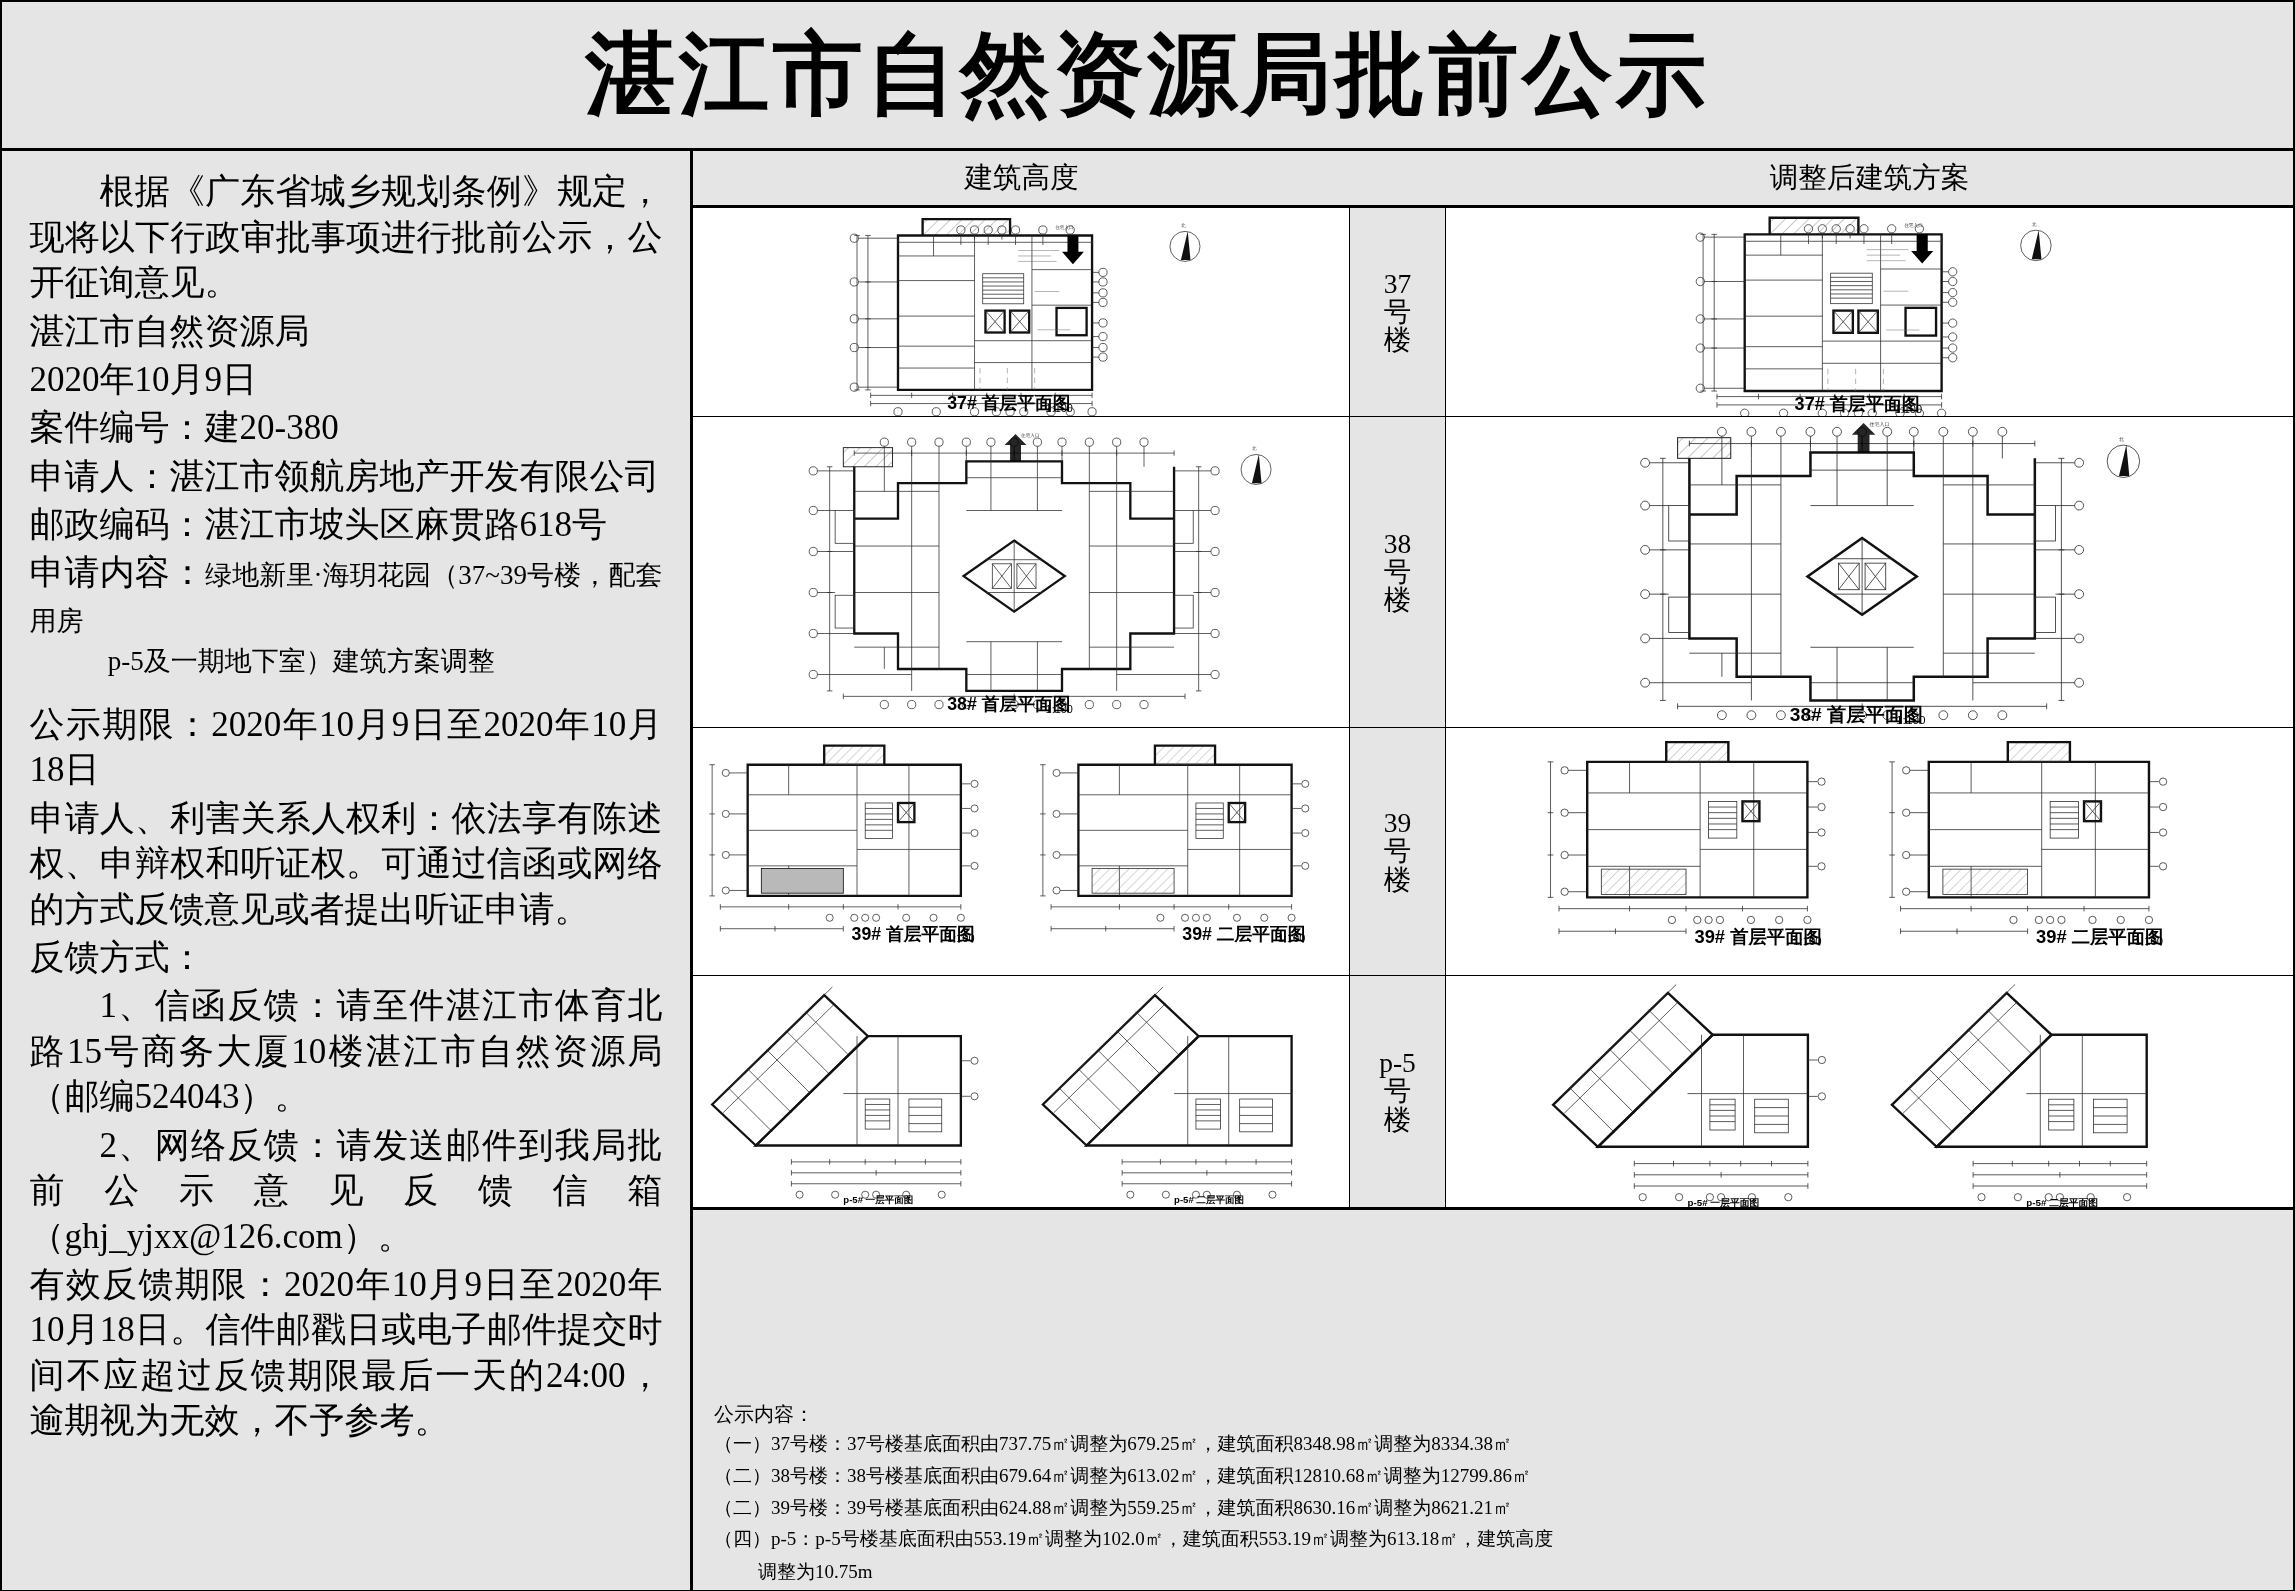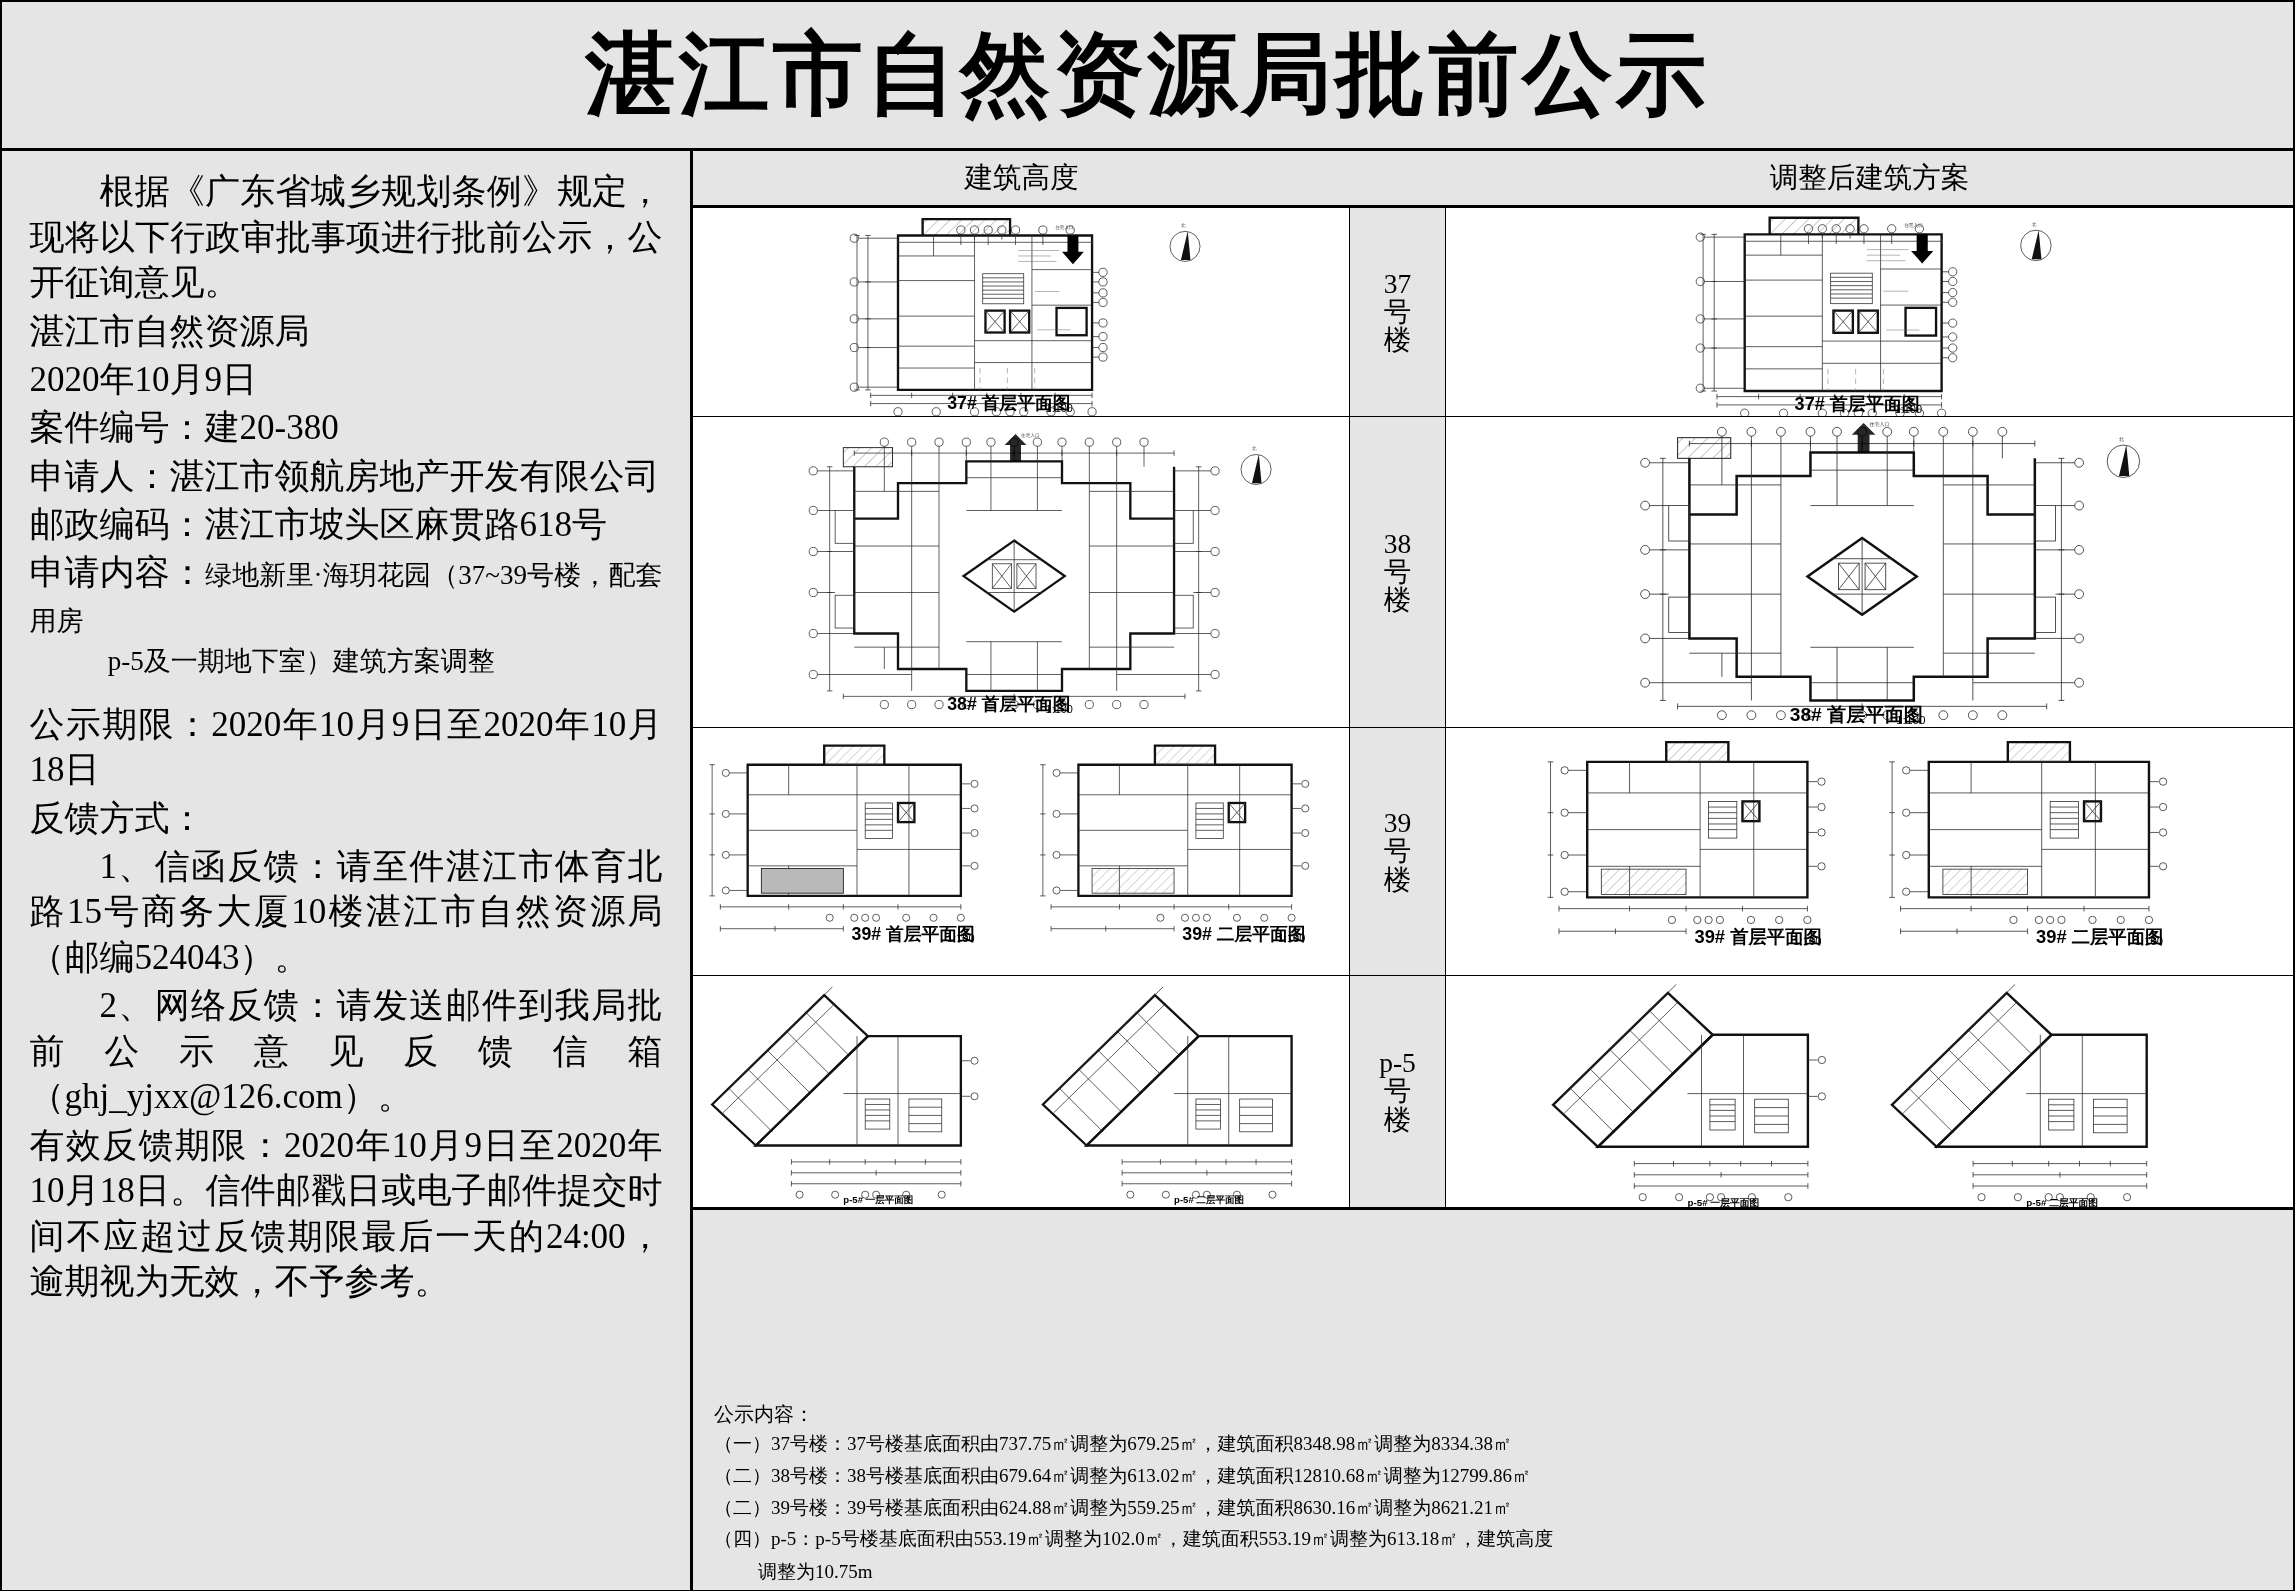--- a/index.html
+++ b/index.html
@@ -86,20 +86,21 @@
         <span>邮政编码：</span><span>湛江市坡头区麻贯路618号</span>
       </p>
       <p class="notice-p">
         <span>申请内容：</span><span style="font-size:27px">绿地新里·海玥花园（37~39号楼，配套用房</span>
       </p>
       <p class="notice-p sub-indent" style="font-size:27px">p-5及一期地下室）建筑方案调整</p>
 
       <div class="gap"></div>
 
       <p class="notice-p">公示期限：2020年10月9日至2020年10月18日</p>
+      <p class="notice-p">申请人、利害关系人权利：依法享有陈述权、申辩权和听证权。可通过信函或网络的方式反馈意见或者提出听证申请。</p>
       <p class="notice-p">反馈方式：</p>
       <p class="notice-p indent">1、信函反馈：请至件湛江市体育北路15号商务大厦10楼湛江市自然资源局（邮编524043）。</p>
       <p class="notice-p indent">2、网络反馈：请发送邮件到我局批前公示意见反馈信箱（ghj_yjxx@126.com）。</p>
       <p class="notice-p">有效反馈期限：2020年10月9日至2020年10月18日。信件邮戳日或电子邮件提交时间不应超过反馈期限最后一天的24:00，逾期视为无效，不予参考。</p>
     </div>
 
     <div class="right-col">
 
       <div class="tbl-head">
         <div class="th-orig">建筑高度</div>

